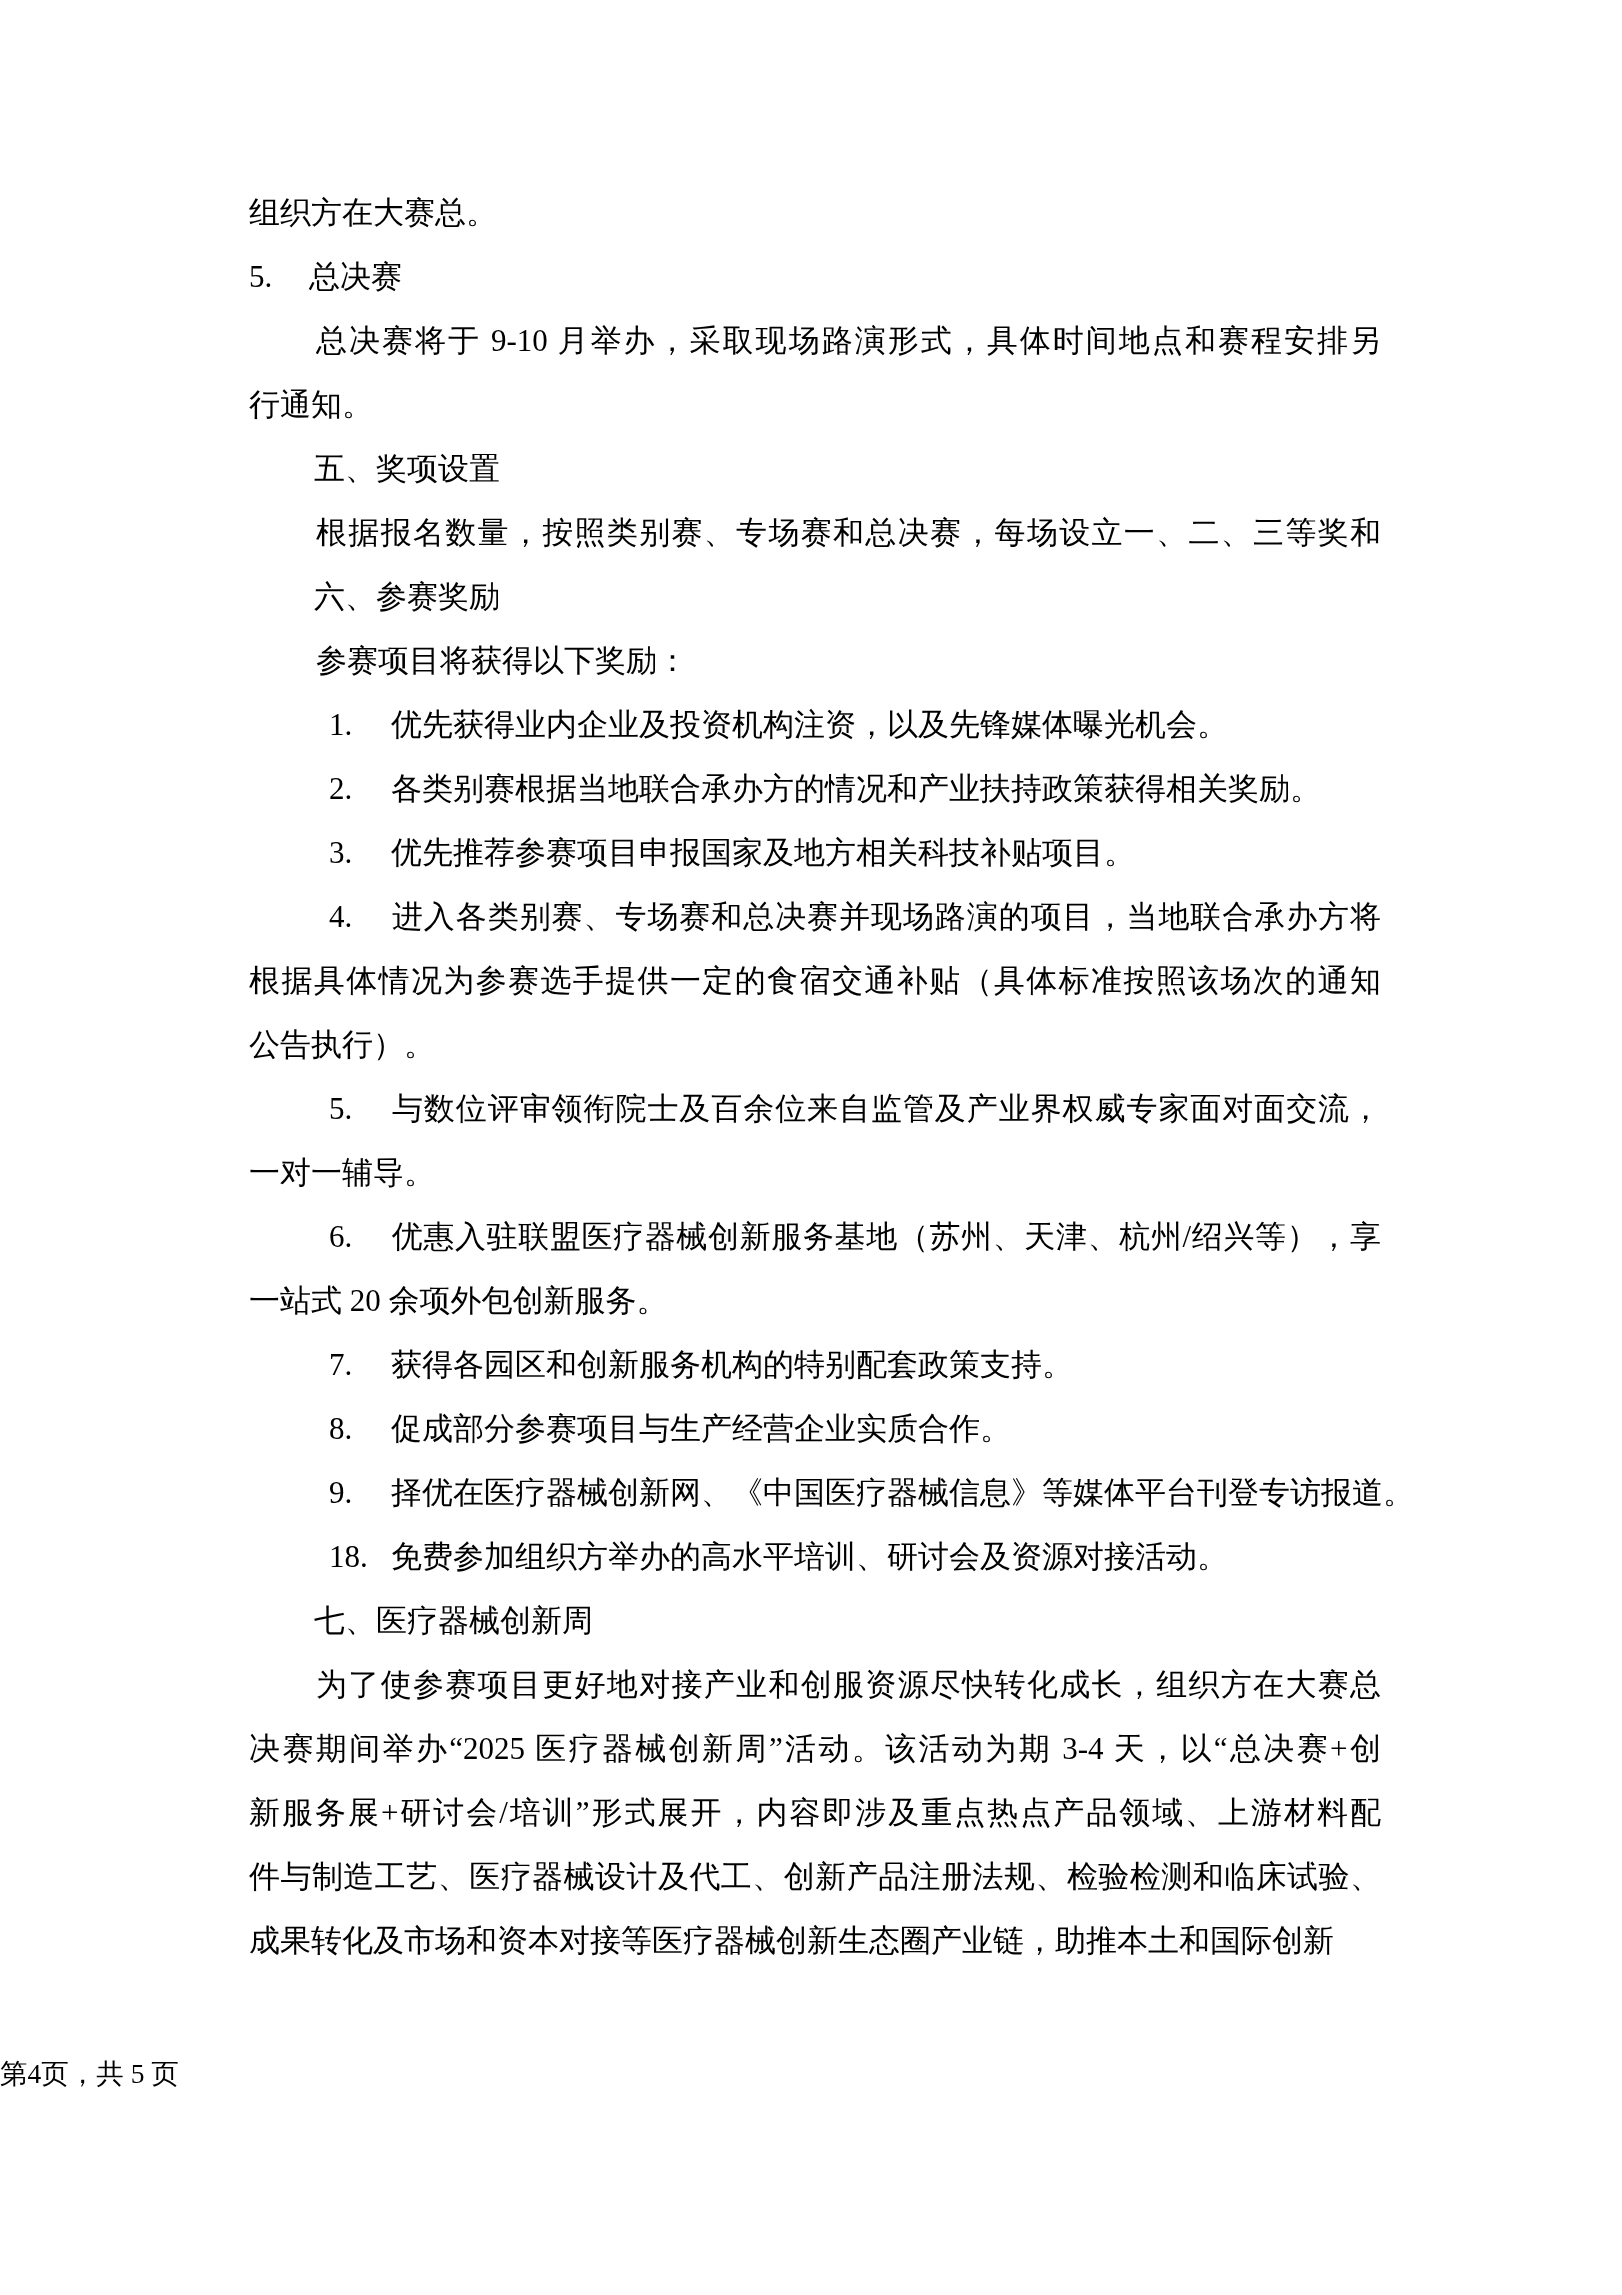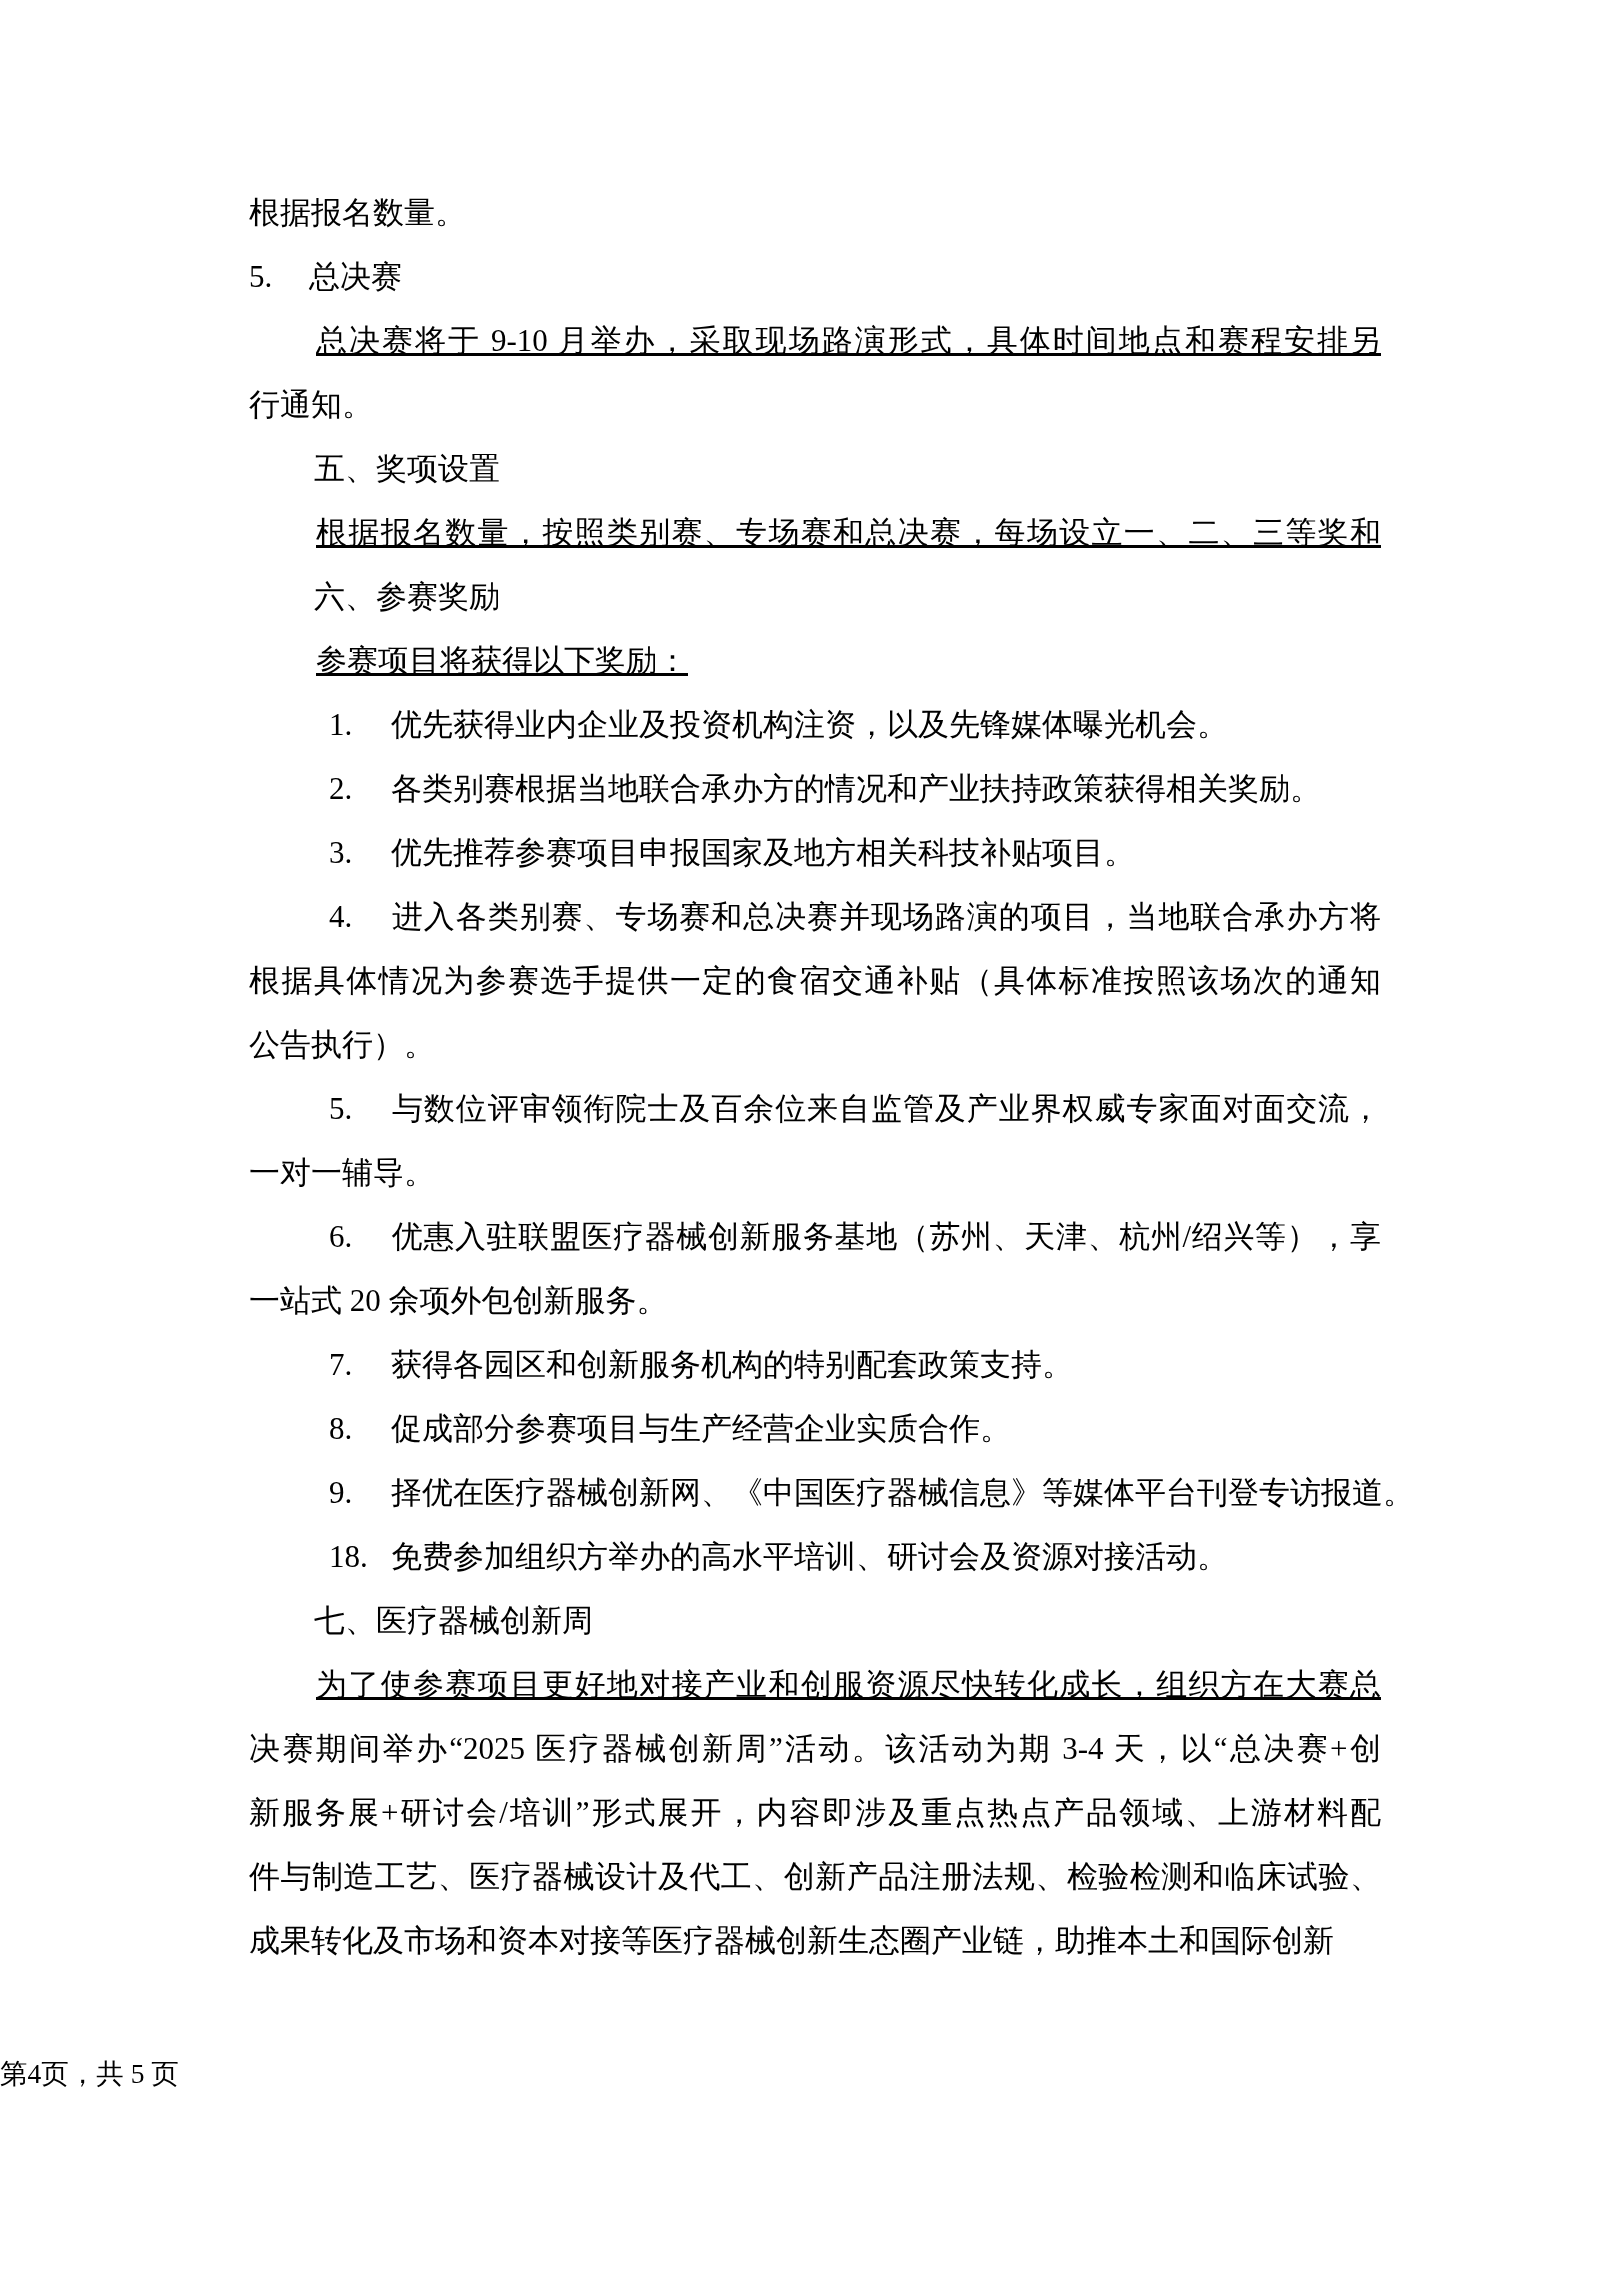--- a/index.html
+++ b/index.html
@@ -24,21 +24,21 @@
   }
   .line {
     height: 64px;
     line-height: 64px;
     font-family: "Liberation Serif", "DejaVu Serif", serif;
     font-size: 31px;
     color: #000000;
     white-space: pre;
   }
   
-  .l-para { margin-left: 67px; text-decoration: underline; }
+  .l-para { margin-left: 67px; }
   
   .l-head {
     margin-left: 65px;
     font-family: "Liberation Sans", "DejaVu Sans", sans-serif;
     font-weight: 400;
   }
   
   .l-sub { }
   
   .l-num { margin-left: 80px; }
@@ -68,21 +68,21 @@
     font-size: 27.5px;
     line-height: 37px;
     color: #000000;
   }
 </style>
 </head>
 <body>
 
 <div class="page">
   <div class="content">
-      <div class="line l-plain">根据报名数量。</div>
+      <div class="line l-plain">组织方在大赛总。</div>
       <div class="line l-sub"><span class="num num-sub">5.</span>总决赛</div>
       <div class="line l-para l-full">总决赛将于 9-10 月举办，采取现场路演形式，具体时间地点和赛程安排另</div>
       <div class="line l-plain">行通知。</div>
       <div class="line l-head">五、奖项设置</div>
       <div class="line l-para l-full">根据报名数量，按照类别赛、专场赛和总决赛，每场设立一、二、三等奖和</div>
       <div class="line l-head">六、参赛奖励</div>
       <div class="line l-para">参赛项目将获得以下奖励：</div>
       <div class="line l-num"><span class="num num-list">1.</span>优先获得业内企业及投资机构注资，以及先锋媒体曝光机会。</div>
       <div class="line l-num"><span class="num num-list">2.</span>各类别赛根据当地联合承办方的情况和产业扶持政策获得相关奖励。</div>
       <div class="line l-num"><span class="num num-list">3.</span>优先推荐参赛项目申报国家及地方相关科技补贴项目。</div>

